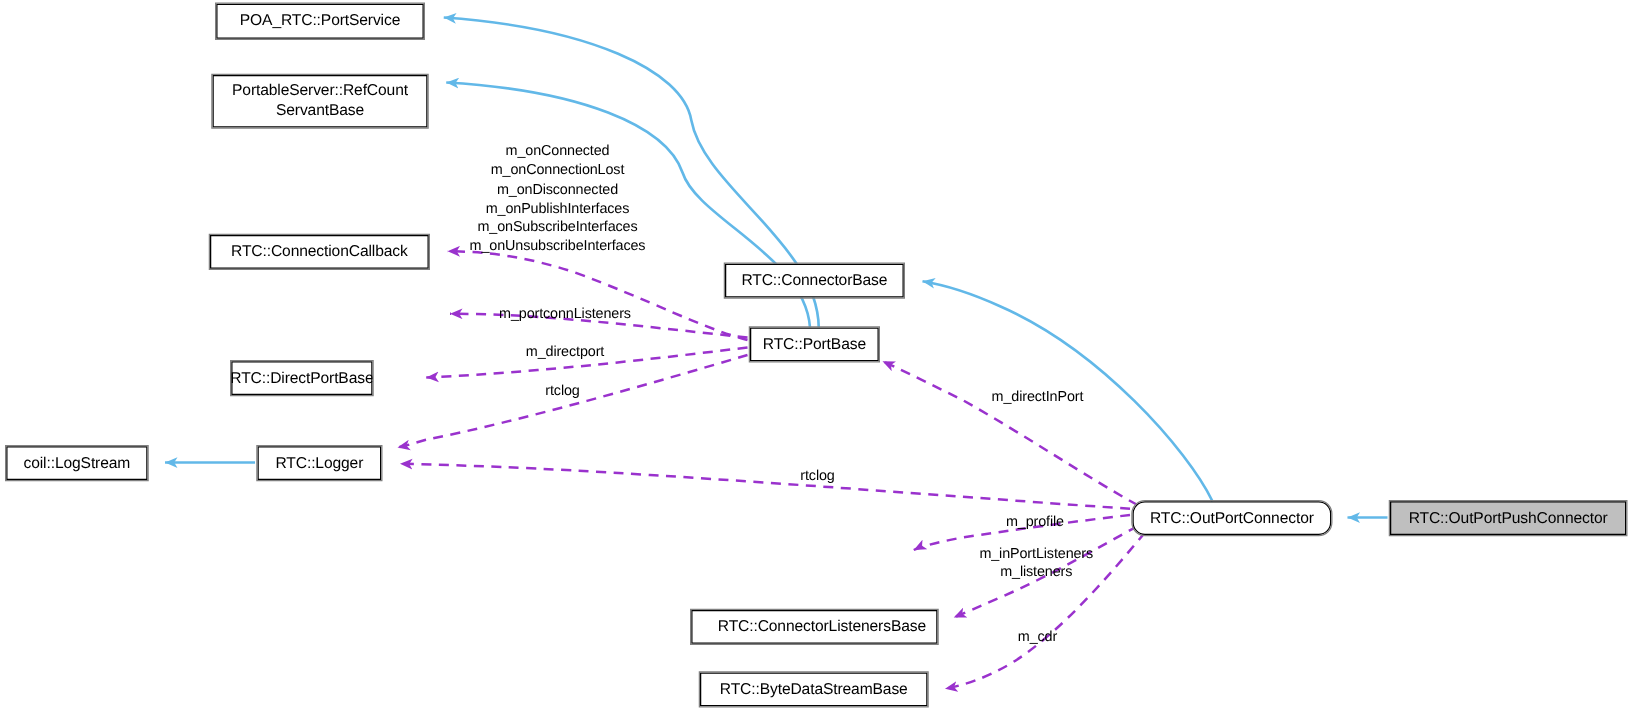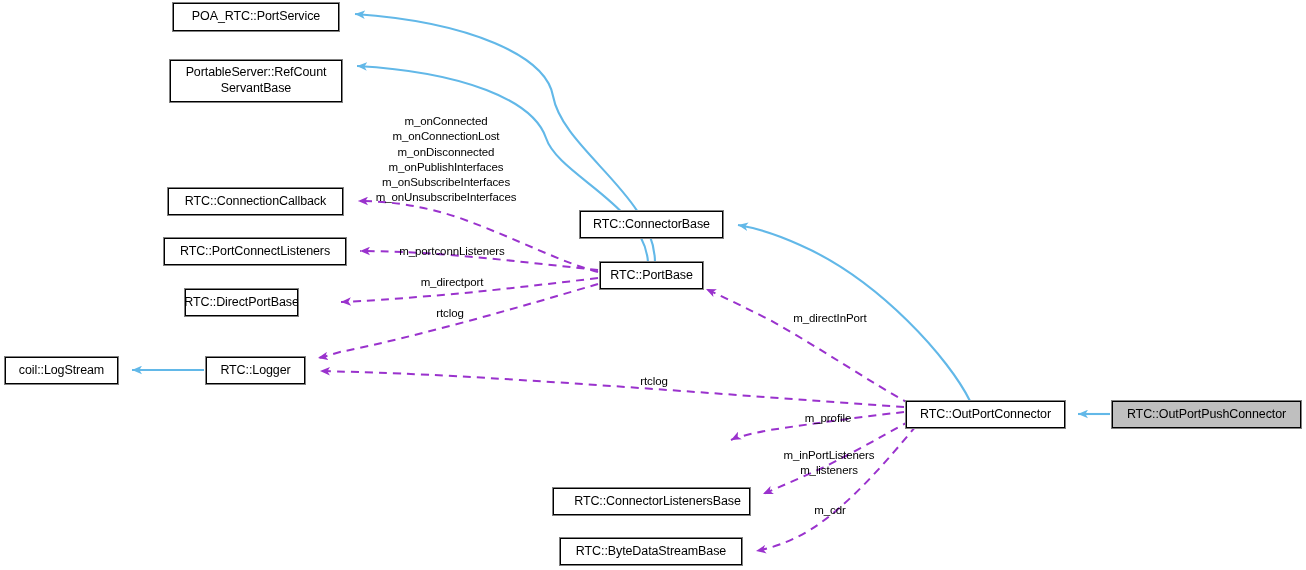--- a/index.html
+++ b/index.html
@@ -91,33 +91,32 @@
     </g>
   </svg>
 
   <div class="node" style="left:173px;top:3px;width:166px;height:28px;">POA_RTC::PortService</div>
 
   <div class="node" style="left:170px;top:60px;width:172px;height:42px;">PortableServer::RefCount
 ServantBase</div>
 
   <div class="node" style="left:168px;top:188px;width:175px;height:27px;">RTC::ConnectionCallback</div>
 
-  <div class="node" style="left:164px;top:238px;width:182px;height:27px;">RTC::PortConnectListeners</div>
 
   <div class="node" style="left:185px;top:289px;width:113px;height:27px;">RTC::DirectPortBase</div>
 
   <div class="node" style="left:5px;top:357px;width:113px;height:27px;">coil::LogStream</div>
 
   <div class="node" style="left:206px;top:357px;width:99px;height:27px;">RTC::Logger</div>
 
   <div class="node" style="left:580px;top:211px;width:143px;height:27px;">RTC::ConnectorBase</div>
 
   <div class="node" style="left:600px;top:262px;width:103px;height:27px;">RTC::PortBase</div>
 
-  <div class="node" style="left:906px;top:401px;width:159px;height:27px;">RTC::OutPortConnector</div>
+  <div class="node" style="left:906px;top:401px;width:159px;height:27px;border-radius:10px;">RTC::OutPortConnector</div>
 
   <div class="node highlight" style="left:1112px;top:401px;width:189px;height:27px;">RTC::OutPortPushConnector</div>
 
 
   <div class="node" style="left:553px;top:488px;width:197px;height:27px;padding-left:12px;">RTC::ConnectorListenersBase</div>
 
   <div class="node" style="left:560px;top:538px;width:182px;height:27px;">RTC::ByteDataStreamBase</div>
 
   <div class="edge-label" style="left:362px;top:114px;width:168px;">m_onConnected
 m_onConnectionLost
@@ -131,18 +130,18 @@
   <div class="edge-label" style="left:406px;top:275px;width:92px;">m_directport</div>
 
   <div class="edge-label" style="left:426px;top:306px;width:48px;">rtclog</div>
 
   <div class="edge-label" style="left:780px;top:311px;width:100px;">m_directInPort</div>
 
   <div class="edge-label" style="left:630px;top:374px;width:48px;">rtclog</div>
 
   <div class="edge-label" style="left:793px;top:411px;width:70px;">m_profile</div>
 
-  <div class="edge-label" style="left:770px;top:448px;width:118px;">m_inPortListeners
+  <div class="edge-label" style="left:770px;top:436px;width:118px;">m_inPortListeners
 m_listeners</div>
 
   <div class="edge-label" style="left:806px;top:503px;width:48px;">m_cdr</div>
 
 </div>
 
 </body></html>

